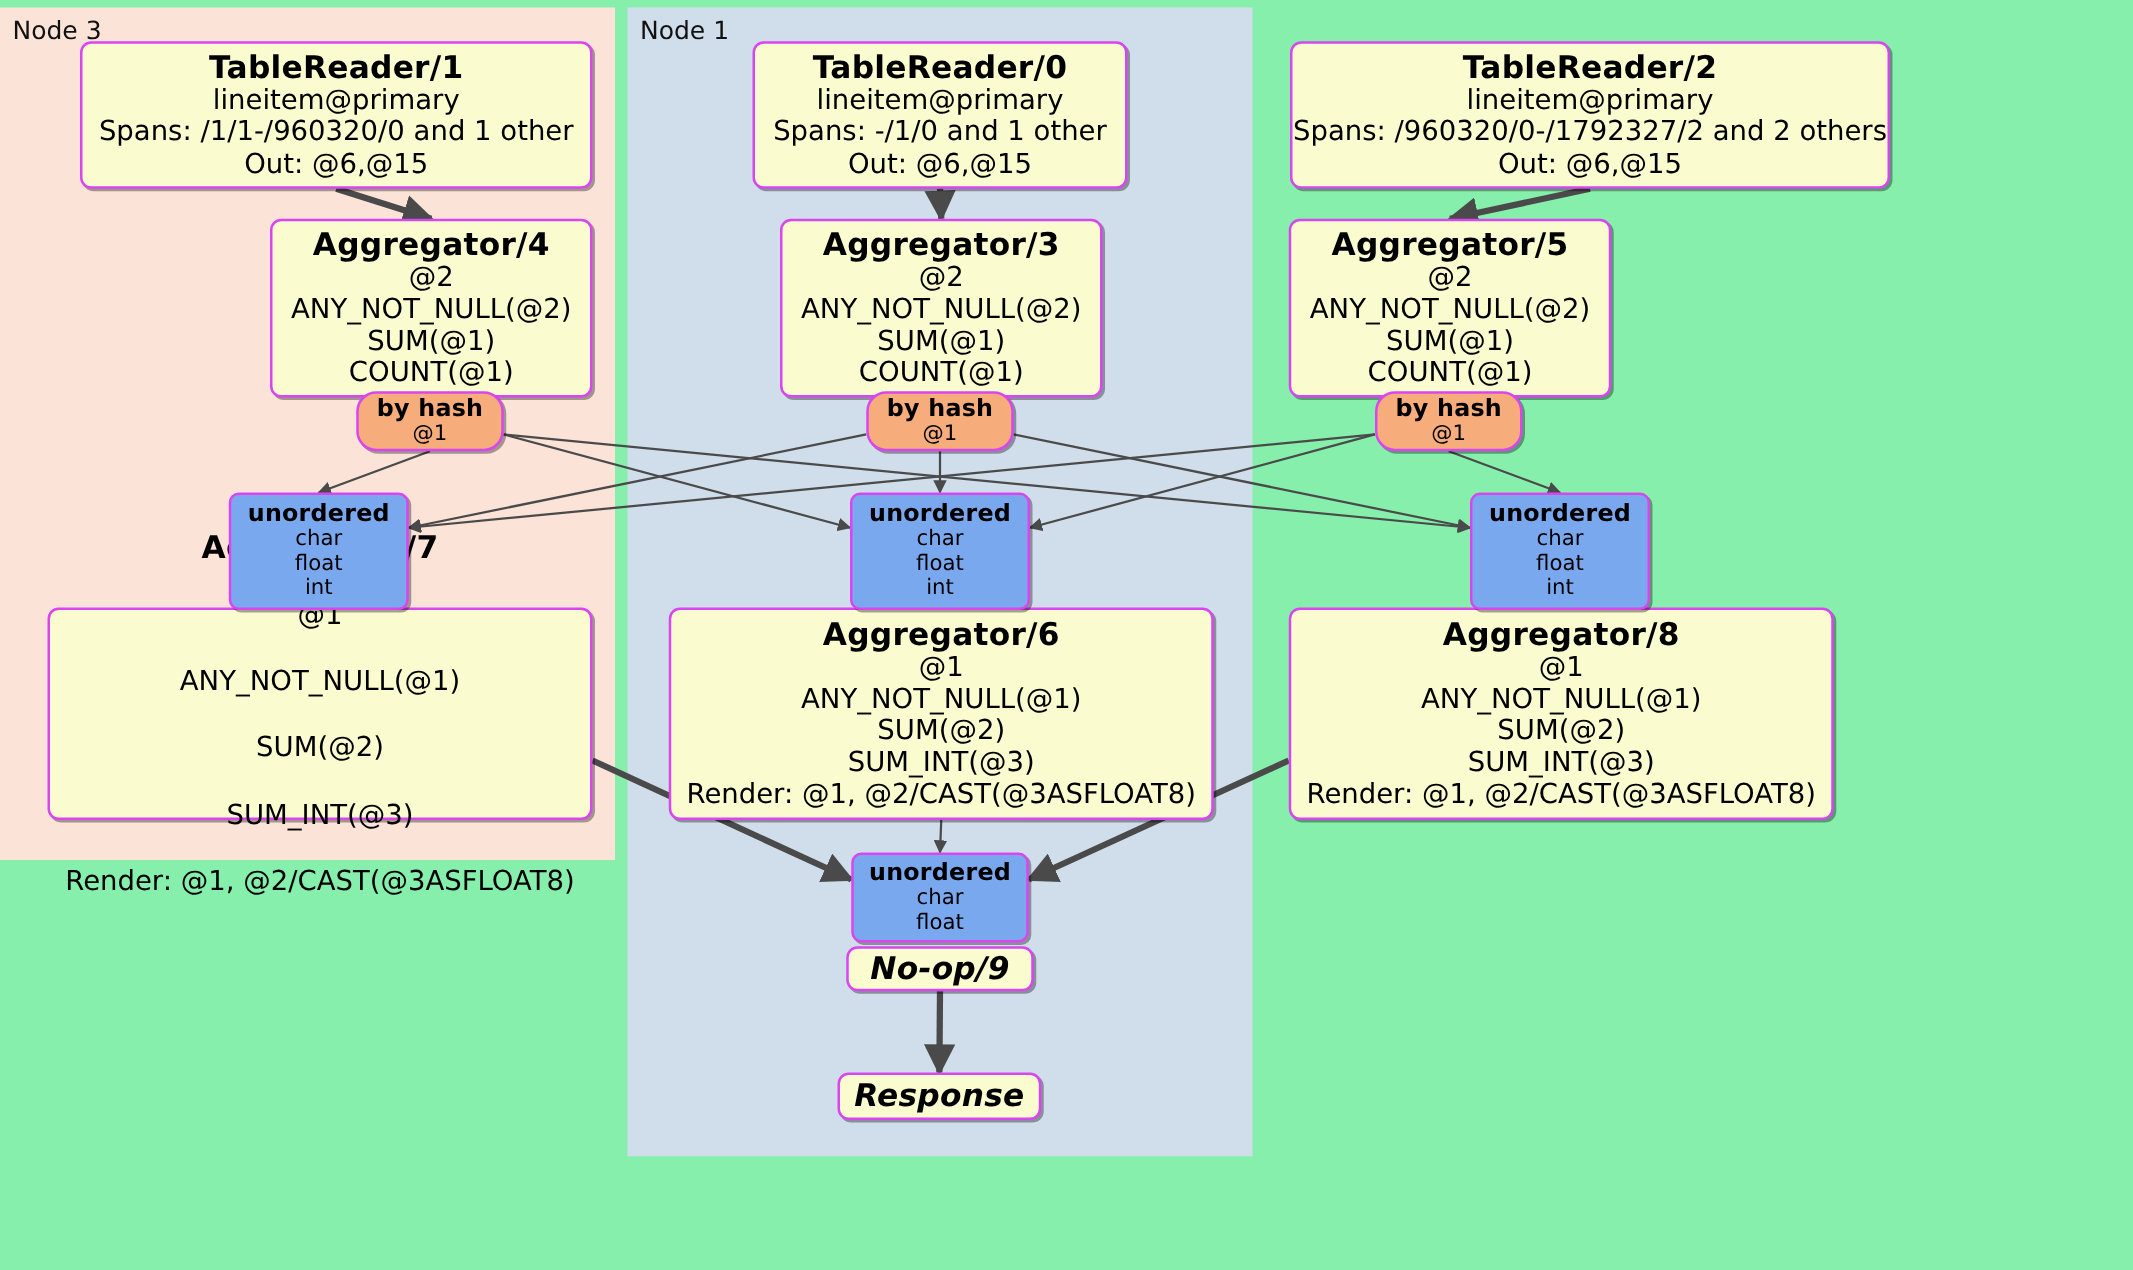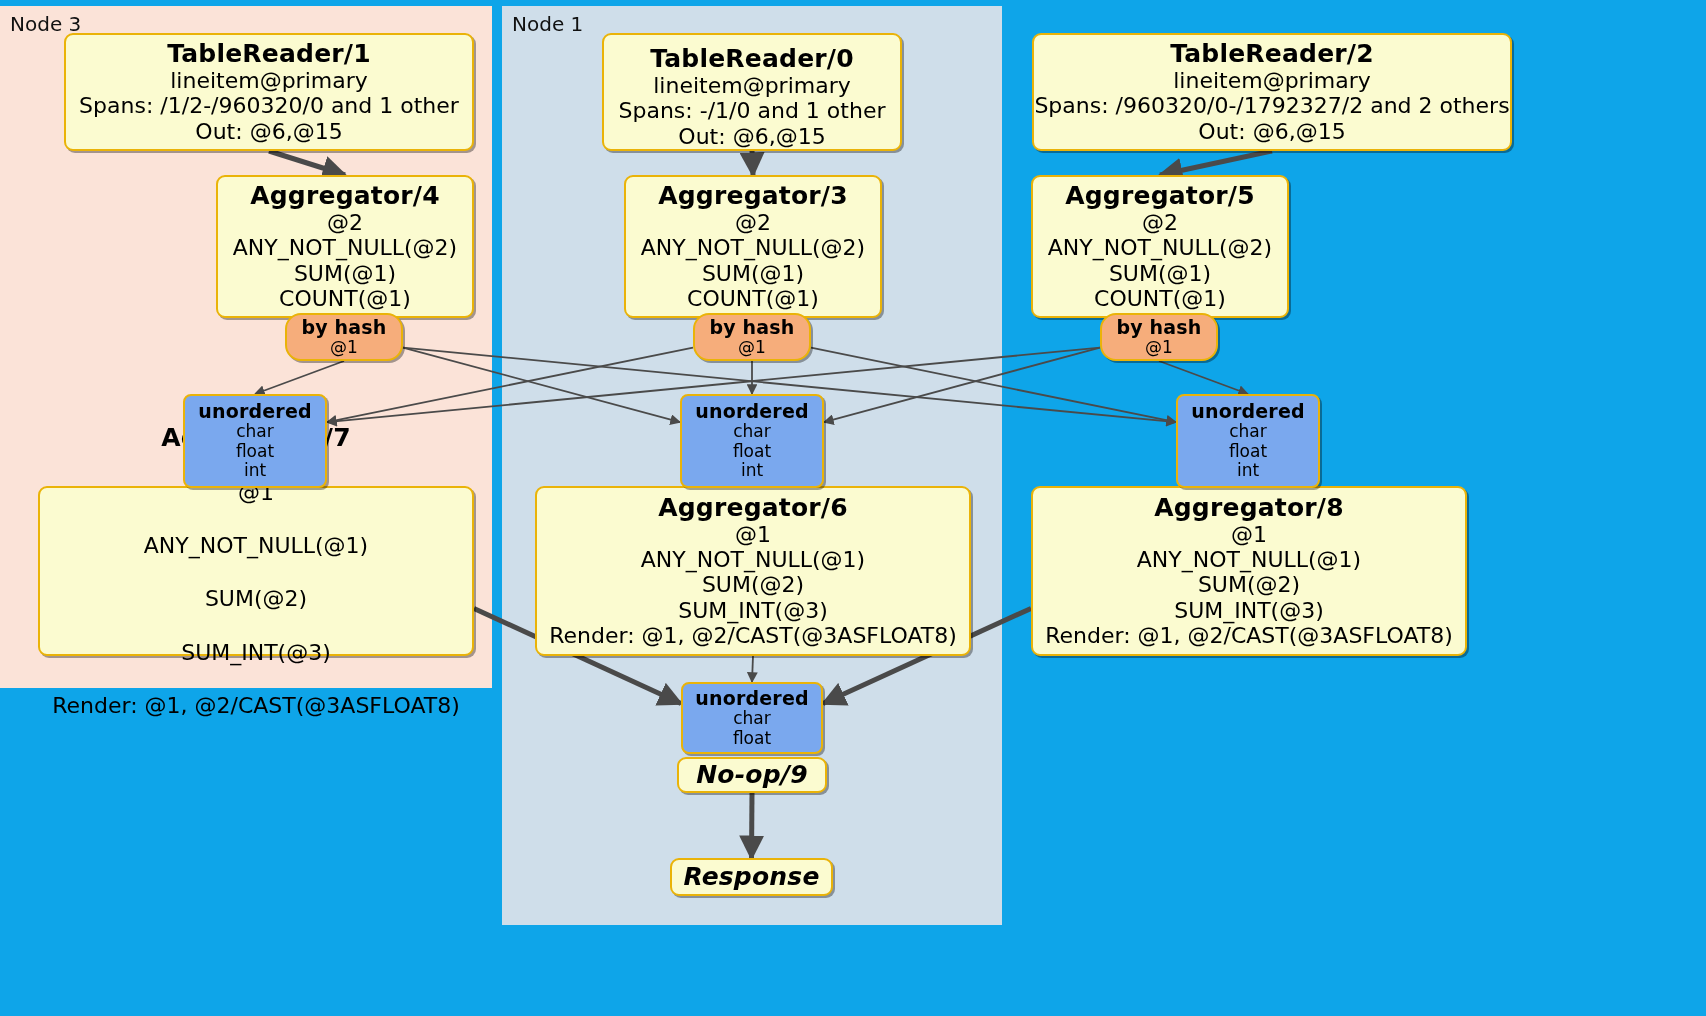--- a/index.html
+++ b/index.html
@@ -1,23 +1,23 @@
 <!DOCTYPE html>
 <html><head>
 <meta charset="utf-8">
 <title>Distributed Query Plan</title>
 <style>
   html,body{margin:0;padding:0;background:#ffffff;}
   body{font-family:"DejaVu Sans","Liberation Sans",sans-serif;}
-  #stage{position:relative;width:1706px;height:1016px;overflow:hidden;background:#0ea5e9;}
+  #stage{position:relative;width:1706px;height:1016px;overflow:hidden;background:#86efac;}
   .panel{position:absolute;box-sizing:border-box;}
   .panel-label{position:absolute;left:10px;top:6px;font-size:20px;color:#111;white-space:nowrap;}
   svg.edges{position:absolute;left:0;top:0;width:1706px;height:1016px;overflow:visible;}
   .node{position:absolute;box-sizing:border-box;text-align:center;
-        border:2px solid #eab308;border-radius:9px;
+        border:2px solid #d946ef;border-radius:9px;
         box-shadow:2px 2px 0 rgba(0,0,0,0.35);
         display:flex;flex-direction:column;justify-content:center;align-items:center;}
   .proc{background:#fbfbd0;}
   .router{background:#f6ad7b;border-radius:16px;}
   .sync{background:#7aa8ee;border-radius:8px;}
   .node .title{font-weight:bold;font-size:25px;line-height:1.12;color:#000;letter-spacing:.2px;}
   .node .line{font-size:22px;line-height:1.15;color:#000;white-space:nowrap;}
   .router .title{font-size:19px;}
   .router .line{font-size:17px;}
   .sync .title{font-size:19px;}
@@ -61,24 +61,24 @@
       <line x1="1100" y1="347.56" x2="824" y2="422.2" stroke="#4a4a4a" stroke-width="1.8" marker-end="url(#arrow-thin)"></line>
       <line x1="1159" y1="361" x2="1248" y2="394" stroke="#4a4a4a" stroke-width="1.8" marker-end="url(#arrow-thin)"></line>
       <line x1="474" y1="608.4" x2="681" y2="703.6" stroke="#4a4a4a" stroke-width="5" marker-end="url(#arrow-thick)"></line>
       <line x1="753" y1="656" x2="752" y2="682" stroke="#4a4a4a" stroke-width="1.8" marker-end="url(#arrow-thin)"></line>
       <line x1="1031" y1="608.4" x2="823" y2="703.6" stroke="#4a4a4a" stroke-width="5" marker-end="url(#arrow-thick)"></line>
       <line x1="752" y1="793" x2="751.5" y2="858" stroke="#4a4a4a" stroke-width="5" marker-end="url(#arrow-thick)"></line>
     </svg>
     <div class="node proc z-proc" style="left: 64px; top: 33px; width: 410px; height: 118px;">
       <div class="title">TableReader/1</div>
       <div class="line">lineitem@primary</div>
-      <div class="line">Spans: /1/2-/960320/0 and 1 other</div>
+      <div class="line">Spans: /1/1-/960320/0 and 1 other</div>
       <div class="line">Out: @6,@15</div>
     </div>
-    <div class="node proc z-proc" style="left: 602px; top: 33px; width: 300px; height: 118px; justify-content: flex-end;">
+    <div class="node proc z-proc" style="left: 602px; top: 33px; width: 300px; height: 118px;">
       <div class="title">TableReader/0</div>
       <div class="line">lineitem@primary</div>
       <div class="line">Spans: -/1/0 and 1 other</div>
       <div class="line">Out: @6,@15</div>
     </div>
     <div class="node proc z-proc" style="left: 1032px; top: 33px; width: 480px; height: 118px;">
       <div class="title">TableReader/2</div>
       <div class="line">lineitem@primary</div>
       <div class="line">Spans: /960320/0-/1792327/2 and 2 others</div>
       <div class="line">Out: @6,@15</div>

